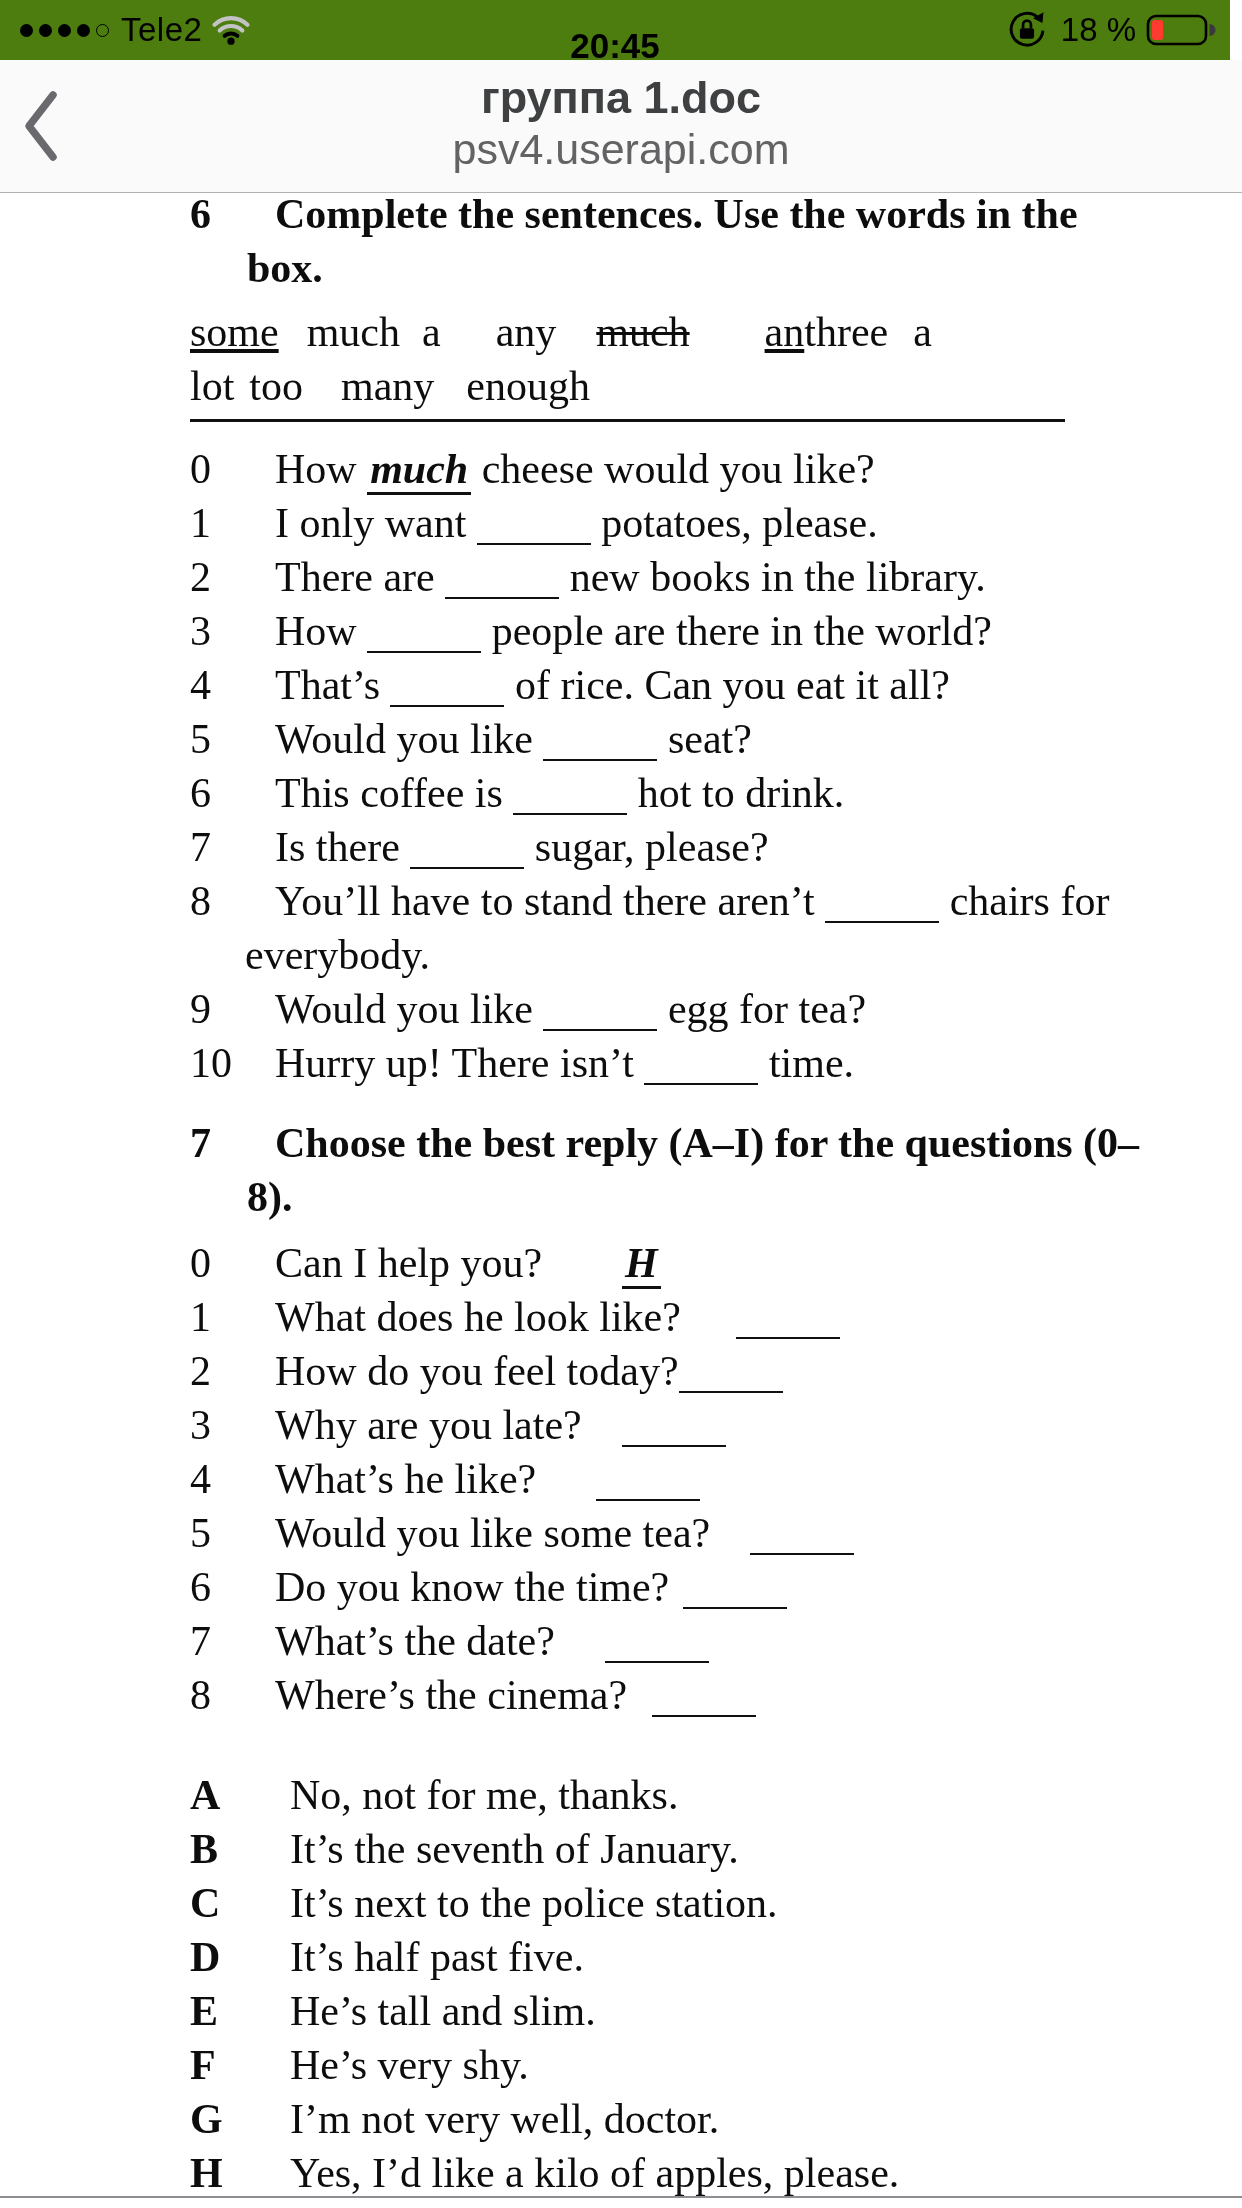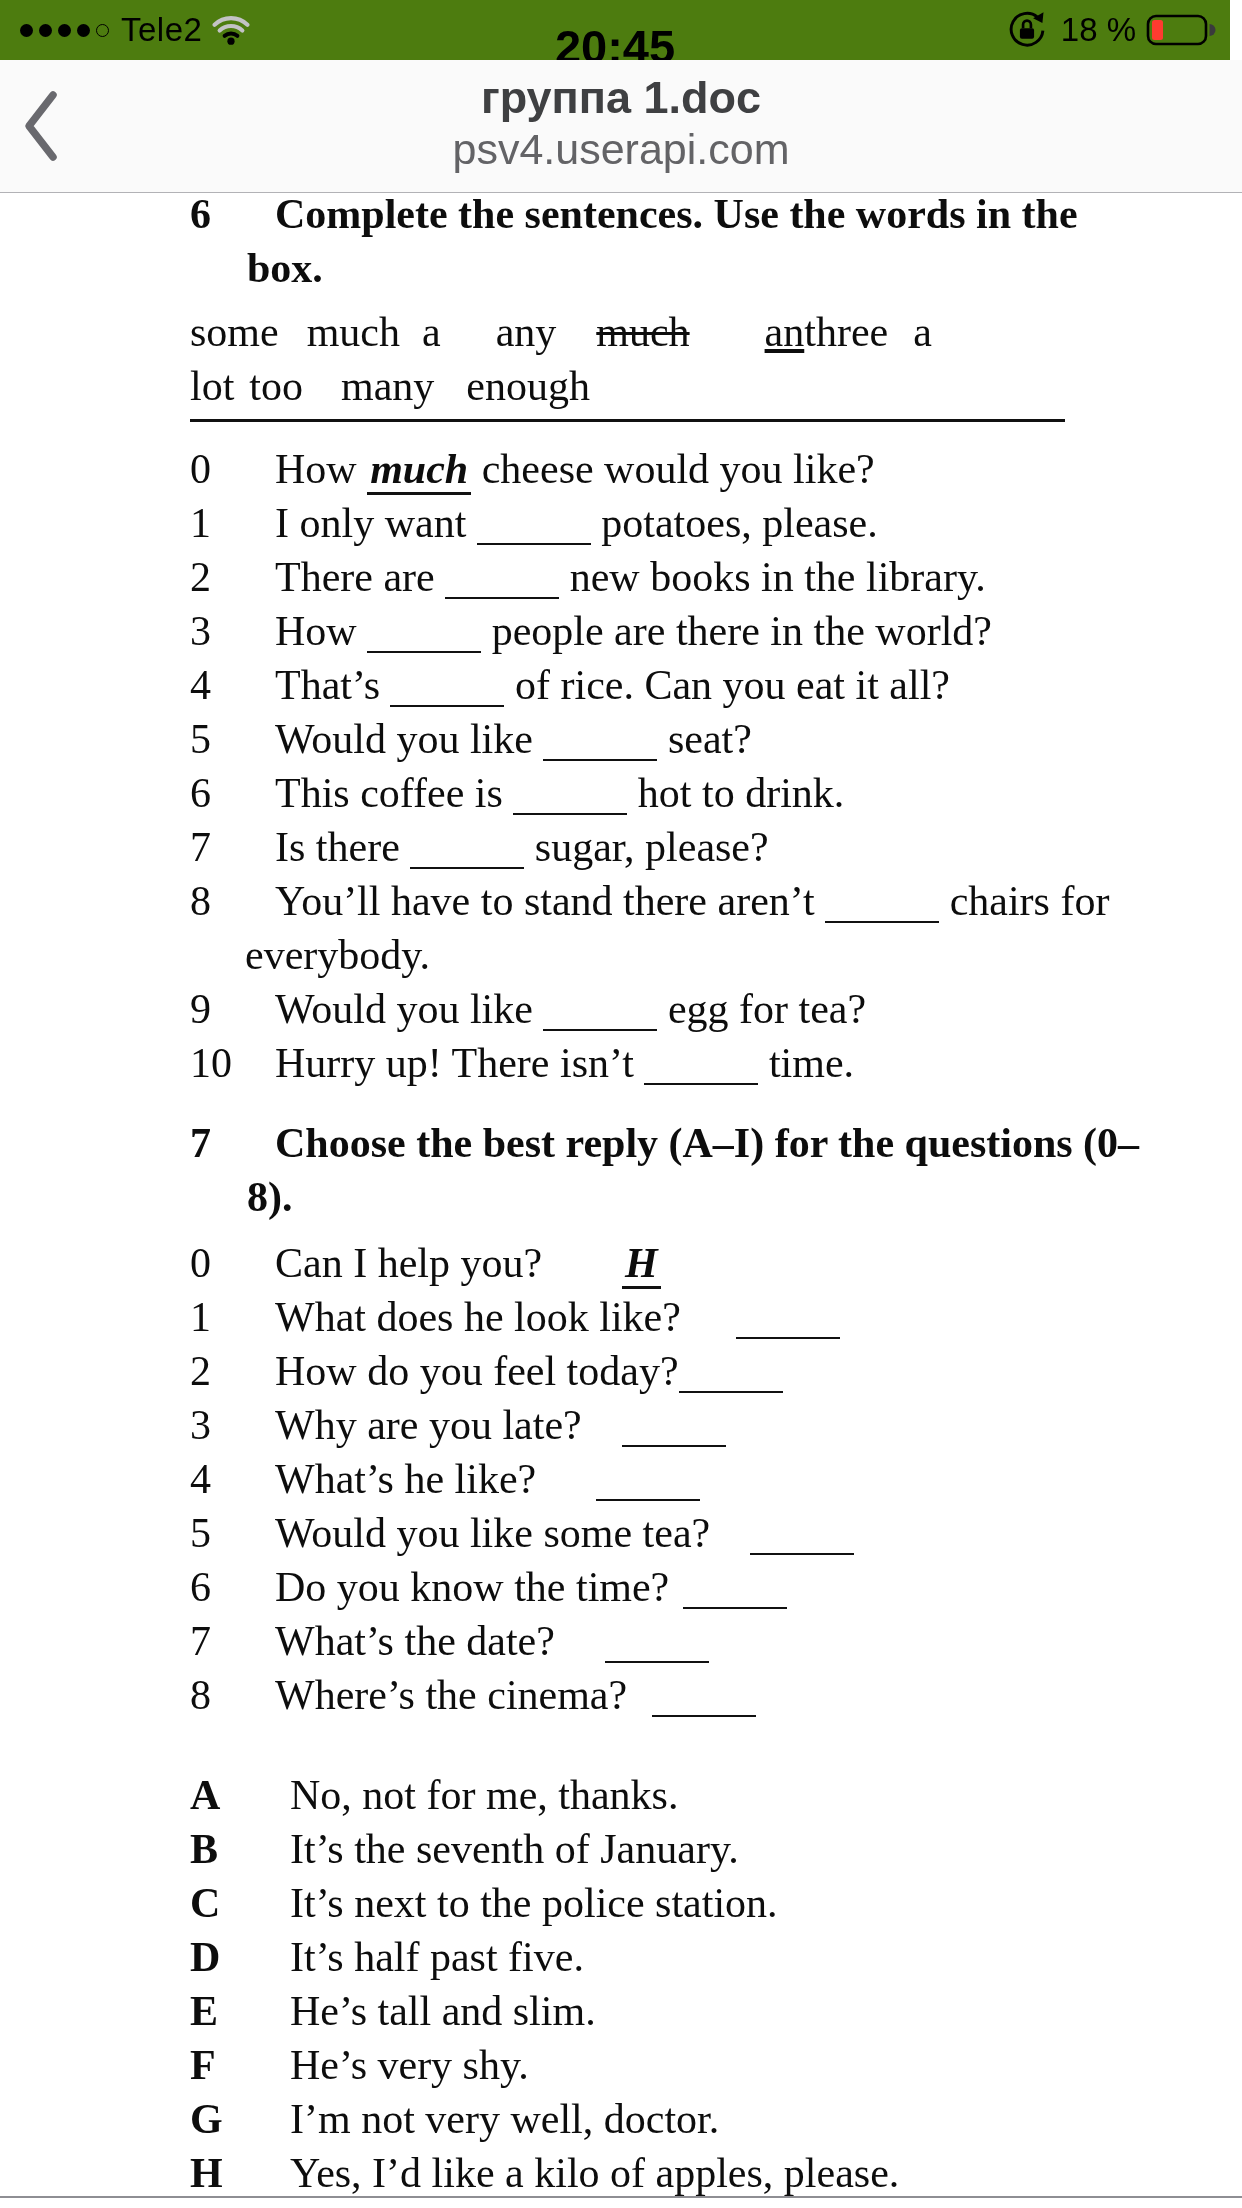--- a/index.html
+++ b/index.html
@@ -8,21 +8,21 @@
   .phone{position:relative;width:1242px;height:2208px;overflow:hidden;background:#fff;}
 
   
   .statusbar{position:absolute;top:0;left:0;right:12px;height:60px;background:#4d7c0f;
              display:flex;align-items:center;color:#000;}
   .sb-left{display:flex;align-items:center;margin-left:20px;}
   .dots{display:flex;align-items:center;}
   .dot{width:13px;height:13px;border-radius:50%;background:#000;margin-right:6px;}
   .dot.empty{background:transparent;border:1.5px solid #000;width:11px;height:11px;}
   .carrier{font-size:33px;margin:0 10px 0 6px;letter-spacing:.5px;}
-  .sb-center{position:absolute;left:0;right:0;text-align:center;font-size:47px;font-weight:600;margin-top:32px;}
+  .sb-center{position:absolute;left:0;right:0;text-align:center;font-size:35px;font-weight:600;margin-top:32px;}
   .sb-right{position:absolute;right:14px;top:0;height:60px;display:flex;align-items:center;}
   .battery-label{font-size:33px;margin:0 10px 0 12px;}
 
   
   .navbar{position:absolute;top:60px;left:0;right:0;height:132px;background:#fafafa;
           border-bottom:1.5px solid #b2b2b6;}
   .back-btn{position:absolute;left:16px;top:26px;width:48px;height:80px;display:flex;
             align-items:center;justify-content:center;cursor:pointer;}
   .nav-center{position:absolute;left:120px;right:120px;top:10px;text-align:center;}
   .nav-title{font-size:45px;font-weight:700;color:#3f4042;line-height:56px;}
@@ -106,21 +106,21 @@
 
     <div class="hrow" style="margin-top:-6px;">
       <div class="hnum">6</div>
       <div class="htxt">
         <div>Complete the sentences. Use the words in the</div>
         <div class="ht2">box.</div>
       </div>
     </div>
 
     <div class="wordbox">
-      <div class="wb-line" id="wb1"><span style="margin-left: 0px;">some</span><span style="margin-left: 28px;">much</span><span style="margin-left: 22px;">a</span><span style="margin-left: 55px;">any</span><span class="strike" style="margin-left: 40px;">much</span><span style="margin-left: 75px; text-decoration: underline;">an</span><span style="">three</span><span style="margin-left: 25px;">a</span></div>
+      <div class="wb-line" id="wb1"><span style="margin-left: 0px; text-decoration: underline;">some</span><span style="margin-left: 28px;">much</span><span style="margin-left: 22px;">a</span><span style="margin-left: 55px;">any</span><span class="strike" style="margin-left: 40px;">much</span><span style="margin-left: 75px; text-decoration: underline;">an</span><span style="">three</span><span style="margin-left: 25px;">a</span></div>
       <div class="wb-line" id="wb2"><span style="margin-left: 0px;">lot</span><span style="margin-left: 15px;">too</span><span style="margin-left: 38px;">many</span><span style="margin-left: 32px;">enough</span></div>
     </div>
 
     <div class="items" id="ex6-items">
         <div class="item">
           <div class="inum">0</div>
           <div class="itxt"><span>How </span><span class="ans">much</span><span> cheese would you like?</span></div>
         </div>
         <div class="item">
           <div class="inum">1</div>

